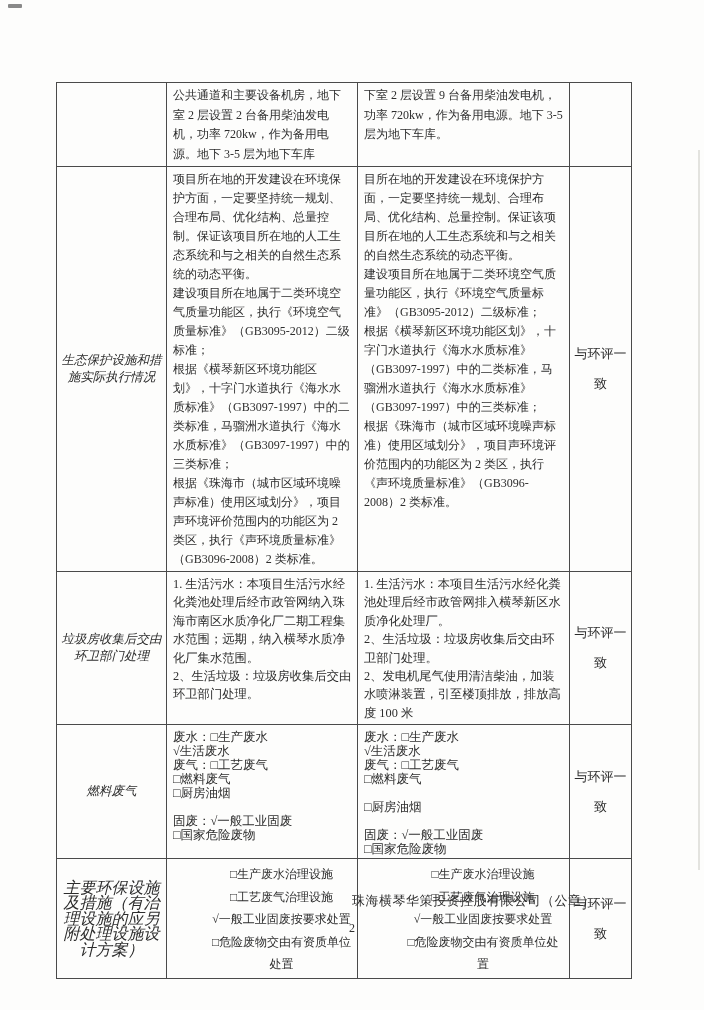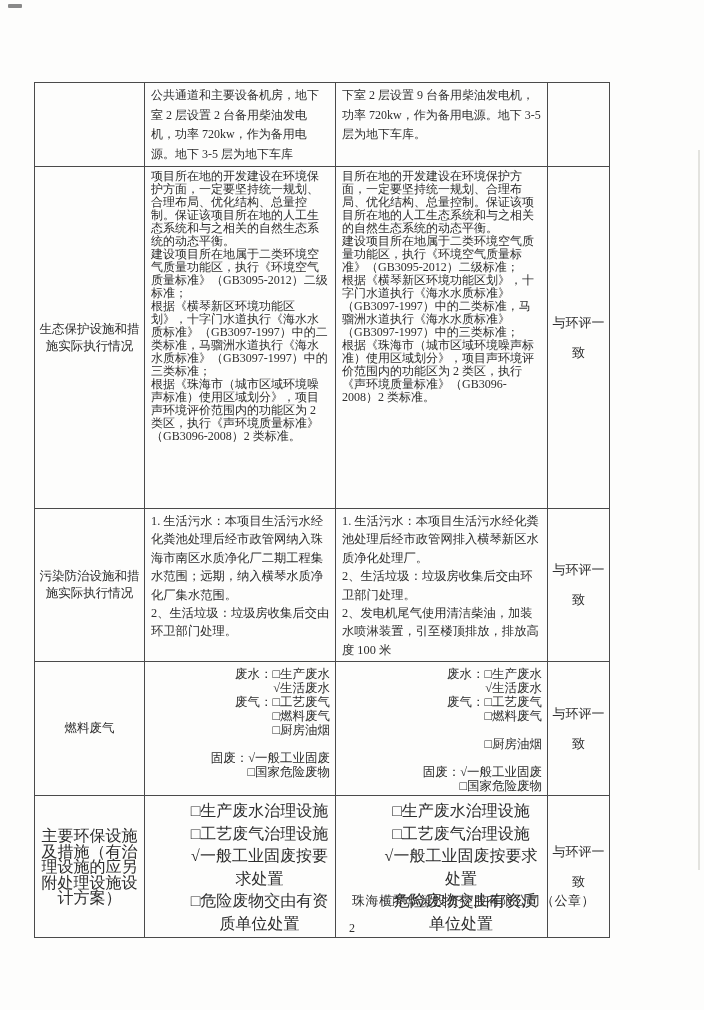--- a/index.html
+++ b/index.html
@@ -13,46 +13,47 @@
   }
   .scan-mark {
     position:absolute; left:8px; top:4px; width:14px; height:4px;
     background:#6b6b6b; border-radius:1px; opacity:.8;
   }
   .scan-edge-right {
     position:absolute; right:4px; top:150px; width:2px; height:720px;
     background:#e3e3df;
   }
   .doc-table {
-    position:absolute; left:34px; top:82px; width:575px;
+    position:absolute; left:56px; top:82px; width:575px;
     border-collapse:collapse; table-layout:fixed;
   }
   .doc-table td {
     border:1px solid #4a4a4a;
     overflow:hidden;
     vertical-align:top;
     padding:3px 5px 2px 6px;
   }
   tr.r1 { height:76px; }
   tr.r2 { height:342px; }
   tr.r3 { height:148px; }
   tr.r4 { height:130px; }
   tr.r5 { height:95px; }
   .label-cell {
     text-align:center; vertical-align:middle !important;
     font-size:12.5px; line-height:17px; padding:2px !important;
     white-space:pre-line;
+    font-style:italic;
   }
   tr.r5 .label-cell { font-size:16px; line-height:15.5px; }
   .content-cell { white-space:pre-line; font-size:12px; text-align:left; }
   tr.r1 .content-cell { line-height:19.5px; }
-  tr.r2 .content-cell { line-height:13px; }
+  tr.r2 .content-cell { line-height:19px; }
   tr.r3 .content-cell { font-size:12.3px; line-height:18.4px; }
-  tr.r4 .content-cell { font-size:12.5px; line-height:14px; text-align:right; padding-top:5px !important; }
-  tr.r5 .content-cell { font-size:16px; line-height:22.5px; text-align:center; padding-top:4px !important;padding-left:44px; }
+  tr.r4 .content-cell { font-size:12.5px; line-height:14px; text-align:left; padding-top:5px !important; }
+  tr.r5 .content-cell { font-size:12px; line-height:22.5px; text-align:center; padding-top:4px !important;padding-left:44px; }
   .conclusion-cell {
     text-align:center; vertical-align:middle !important;
     font-size:13px; line-height:30px; padding:0 !important;margin-top:8px;
   }
   .footer-company {
     position:absolute; left:352px; top:892px;
     font-size:13px; letter-spacing:0.5px; white-space:nowrap;
   }
   .page-number {
     position:absolute; left:0; top:921px; width:704px;
@@ -87,21 +88,21 @@
 建设项目所在地属于二类环境空气质量功能区，执行《环境空气质量标准》（GB3095-2012）二级标准；
 根据《横琴新区环境功能区划》，十字门水道执行《海水水质标准》（GB3097-1997）中的二类标准，马骝洲水道执行《海水水质标准》（GB3097-1997）中的三类标准；
 根据《珠海市（城市区域环境噪声标准）使用区域划分》，项目声环境评价范围内的功能区为 2 类区，执行《声环境质量标准》（GB3096-2008）2 类标准。</td>
         <td class="content-cell">目所在地的开发建设在环境保护方面，一定要坚持统一规划、合理布局、优化结构、总量控制。保证该项目所在地的人工生态系统和与之相关的自然生态系统的动态平衡。
 建设项目所在地属于二类环境空气质量功能区，执行《环境空气质量标准》（GB3095-2012）二级标准；
 根据《横琴新区环境功能区划》，十字门水道执行《海水水质标准》（GB3097-1997）中的二类标准，马骝洲水道执行《海水水质标准》（GB3097-1997）中的三类标准；
 根据《珠海市（城市区域环境噪声标准）使用区域划分》，项目声环境评价范围内的功能区为 2 类区，执行《声环境质量标准》（GB3096-2008）2 类标准。</td>
         <td class="conclusion-cell">与环评一致</td>
       </tr>
       <tr class="r3">
-        <td class="label-cell">污染防治设施和措施实际执行情况</td>
+        <td class="label-cell">垃圾房收集后交由环卫部门处理</td>
         <td class="content-cell">1. 生活污水：本项目生活污水经化粪池处理后经市政管网纳入珠海市南区水质净化厂二期工程集水范围；远期，纳入横琴水质净化厂集水范围。
 2、生活垃圾：垃圾房收集后交由环卫部门处理。</td>
         <td class="content-cell">1. 生活污水：本项目生活污水经化粪池处理后经市政管网排入横琴新区水质净化处理厂。
 2、生活垃圾：垃圾房收集后交由环卫部门处理。
 2、发电机尾气使用清洁柴油，加装水喷淋装置，引至楼顶排放，排放高度 100 米</td>
         <td class="conclusion-cell">与环评一致</td>
       </tr>
       <tr class="r4">
         <td class="label-cell">燃料废气</td>
         <td class="content-cell">废水：□生产废水

